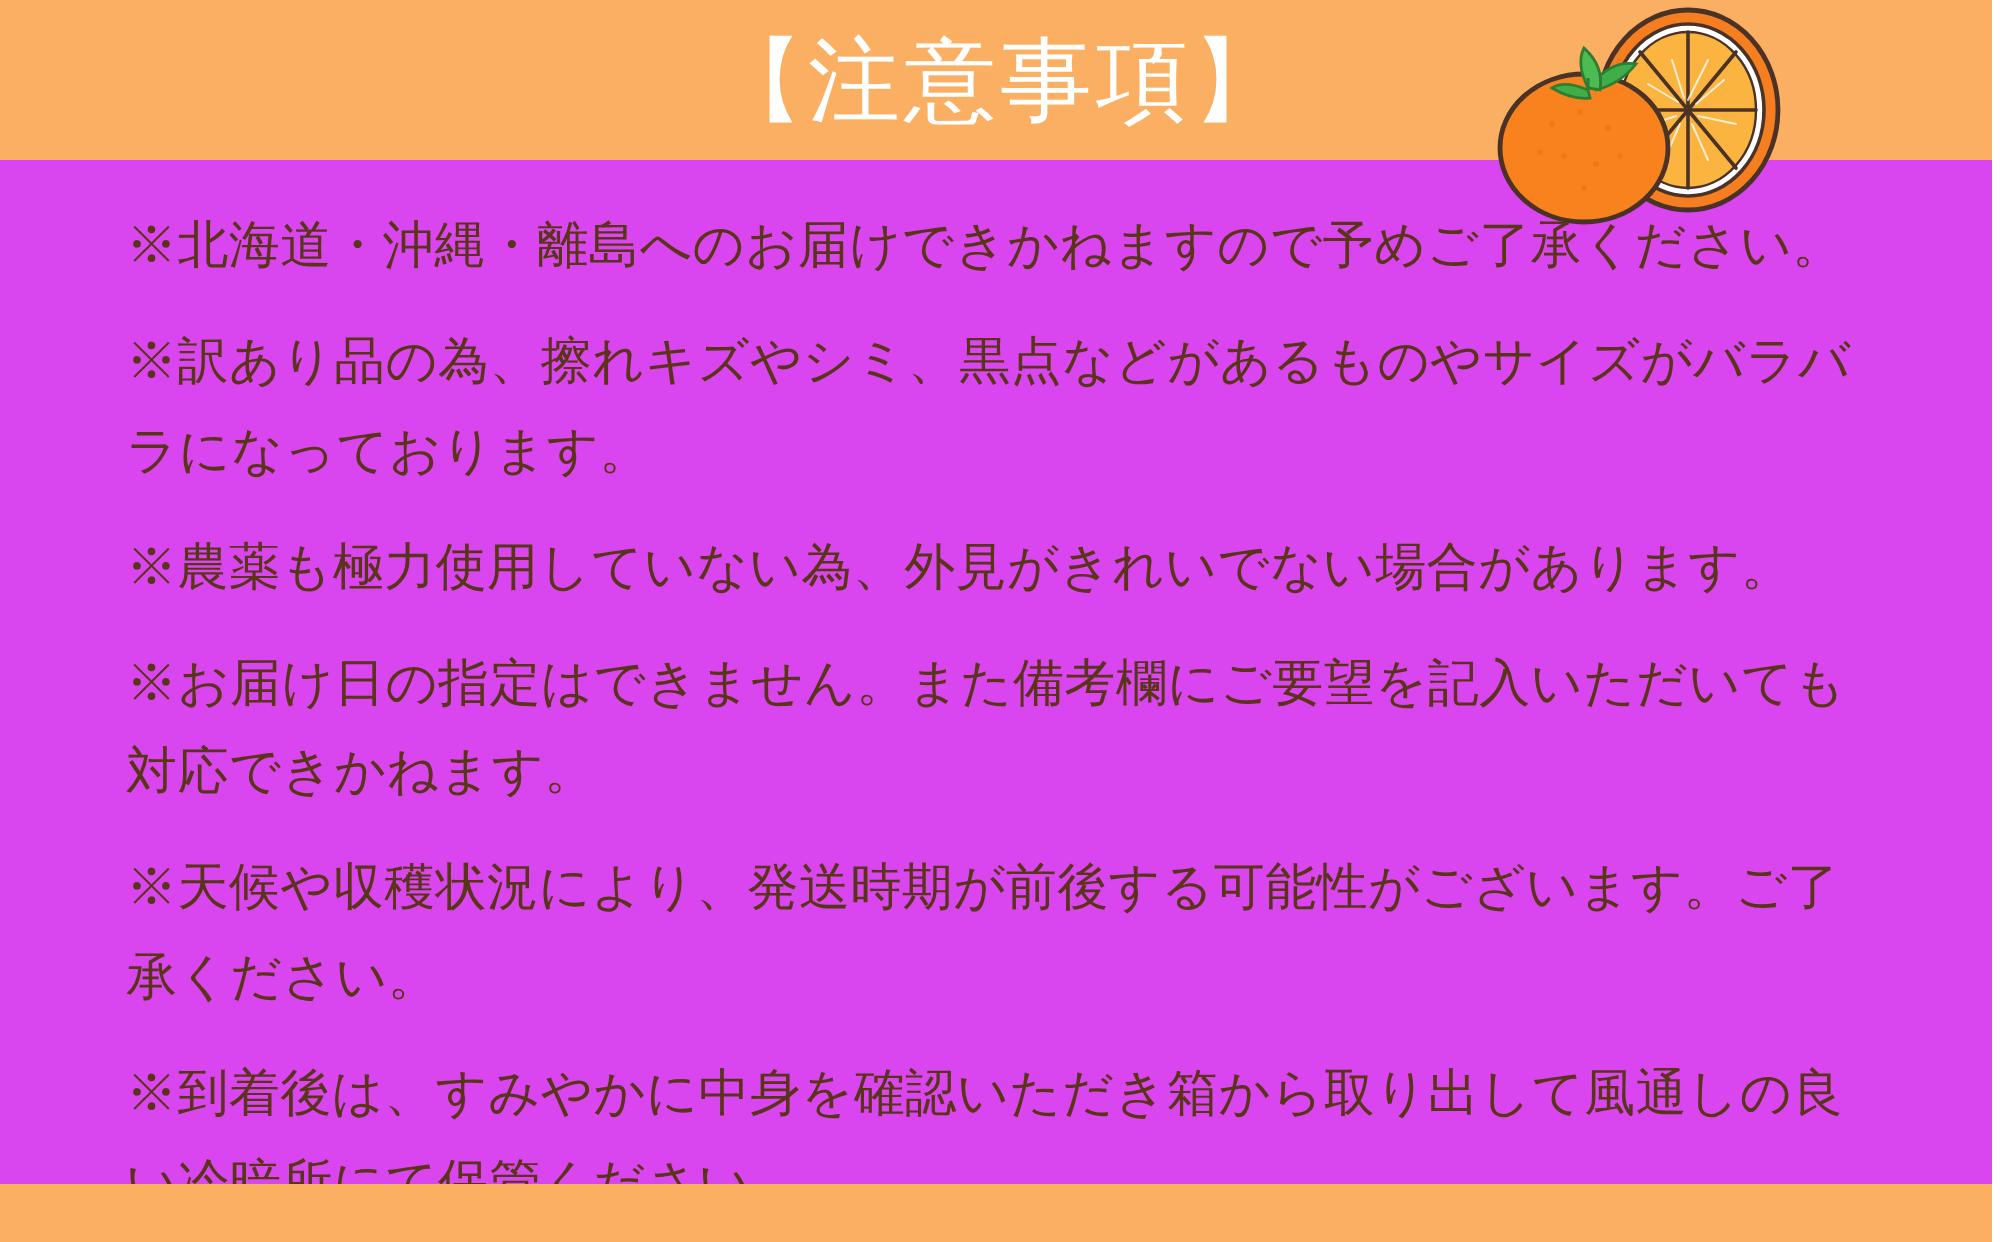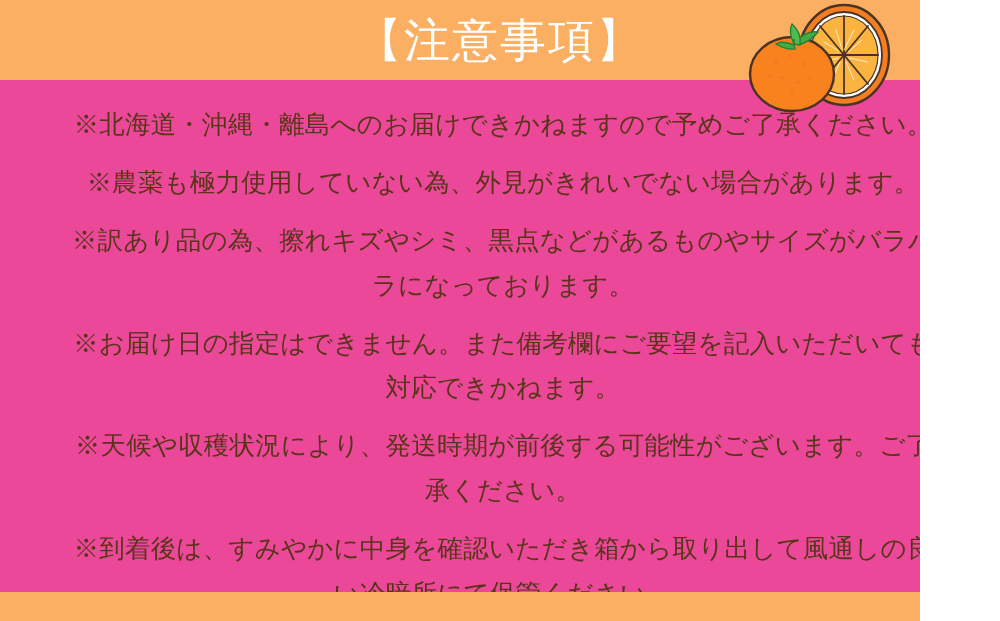--- a/index.html
+++ b/index.html
@@ -2,23 +2,23 @@
 <html><head>
 <meta charset="utf-8">
 <style>
   html, body {
     margin: 0;
     padding: 0;
     background: #ffffff;
   }
   #page {
     position: relative;
-    width: 920px;
+    width: 996px;
     height: 621px;
-    background: #ec4899;
+    background: #d946ef;
     overflow: hidden;
     font-family: "DejaVu Serif", "Liberation Serif", serif;
   }
 
   
   .header-bar {
     position: absolute;
     left: 0;
     top: 0;
     width: 1000px;
@@ -55,27 +55,26 @@
 
   
   .notice-body {
     position: absolute;
     left: 63px;
     top: 103px;
     width: 880px;
   }
   .notice-item {
     color: #5a3418;
-    font-family: Liberation Serif, serif;
+    font-family: Liberation Mono, monospace;
     font-size: 25.5px;
     line-height: 1.76;
     letter-spacing: 0.2px;
     margin: 0 0 13px 0;
     text-indent: 0;
-    text-align: center;
   }
   .notice-item:last-child { margin-bottom: 0; }
 
   
   .footer-bar {
     position: absolute;
     left: 0;
     top: 592px;
     width: 1000px;
     height: 29px;
@@ -143,22 +142,22 @@
         <path d="M 48 40 Q 58 28 70 30 Q 62 40 50 43 Z" fill="#3fae49" stroke="#2e7d32" stroke-width="1.4"></path>
         <path d="M 46 42 Q 40 30 44 22 Q 54 31 52 43 Z" fill="#4cbb52" stroke="#2e7d32" stroke-width="1.4"></path>
         <path d="M 46 43 Q 34 38 28 42 Q 38 48 47 47 Z" fill="#3fae49" stroke="#2e7d32" stroke-width="1.4"></path>
         <path d="M 46 43 L 46 37" stroke="#2e7d32" stroke-width="1.6" fill="none"></path>
       </g>
     </g>
   </svg>
 
   <div class="notice-body">
     <p class="notice-item">※北海道・沖縄・離島へのお届けできかねますので予めご了承ください。</p>
+    <p class="notice-item">※訳あり品の為、擦れキズやシミ、黒点などがあるものやサイズがバラバラになっております。</p>
     <p class="notice-item">※農薬も極力使用していない為、外見がきれいでない場合があります。</p>
-    <p class="notice-item">※訳あり品の為、擦れキズやシミ、黒点などがあるものやサイズがバラバラになっております。</p>
     <p class="notice-item">※お届け日の指定はできません。また備考欄にご要望を記入いただいても対応できかねます。</p>
     <p class="notice-item">※天候や収穫状況により、発送時期が前後する可能性がございます。ご了承ください。</p>
     <p class="notice-item">※到着後は、すみやかに中身を確認いただき箱から取り出して風通しの良い冷暗所にて保管ください。</p>
   </div>
 
   <div class="footer-bar"></div>
 
 </div>
 
 </body></html>

